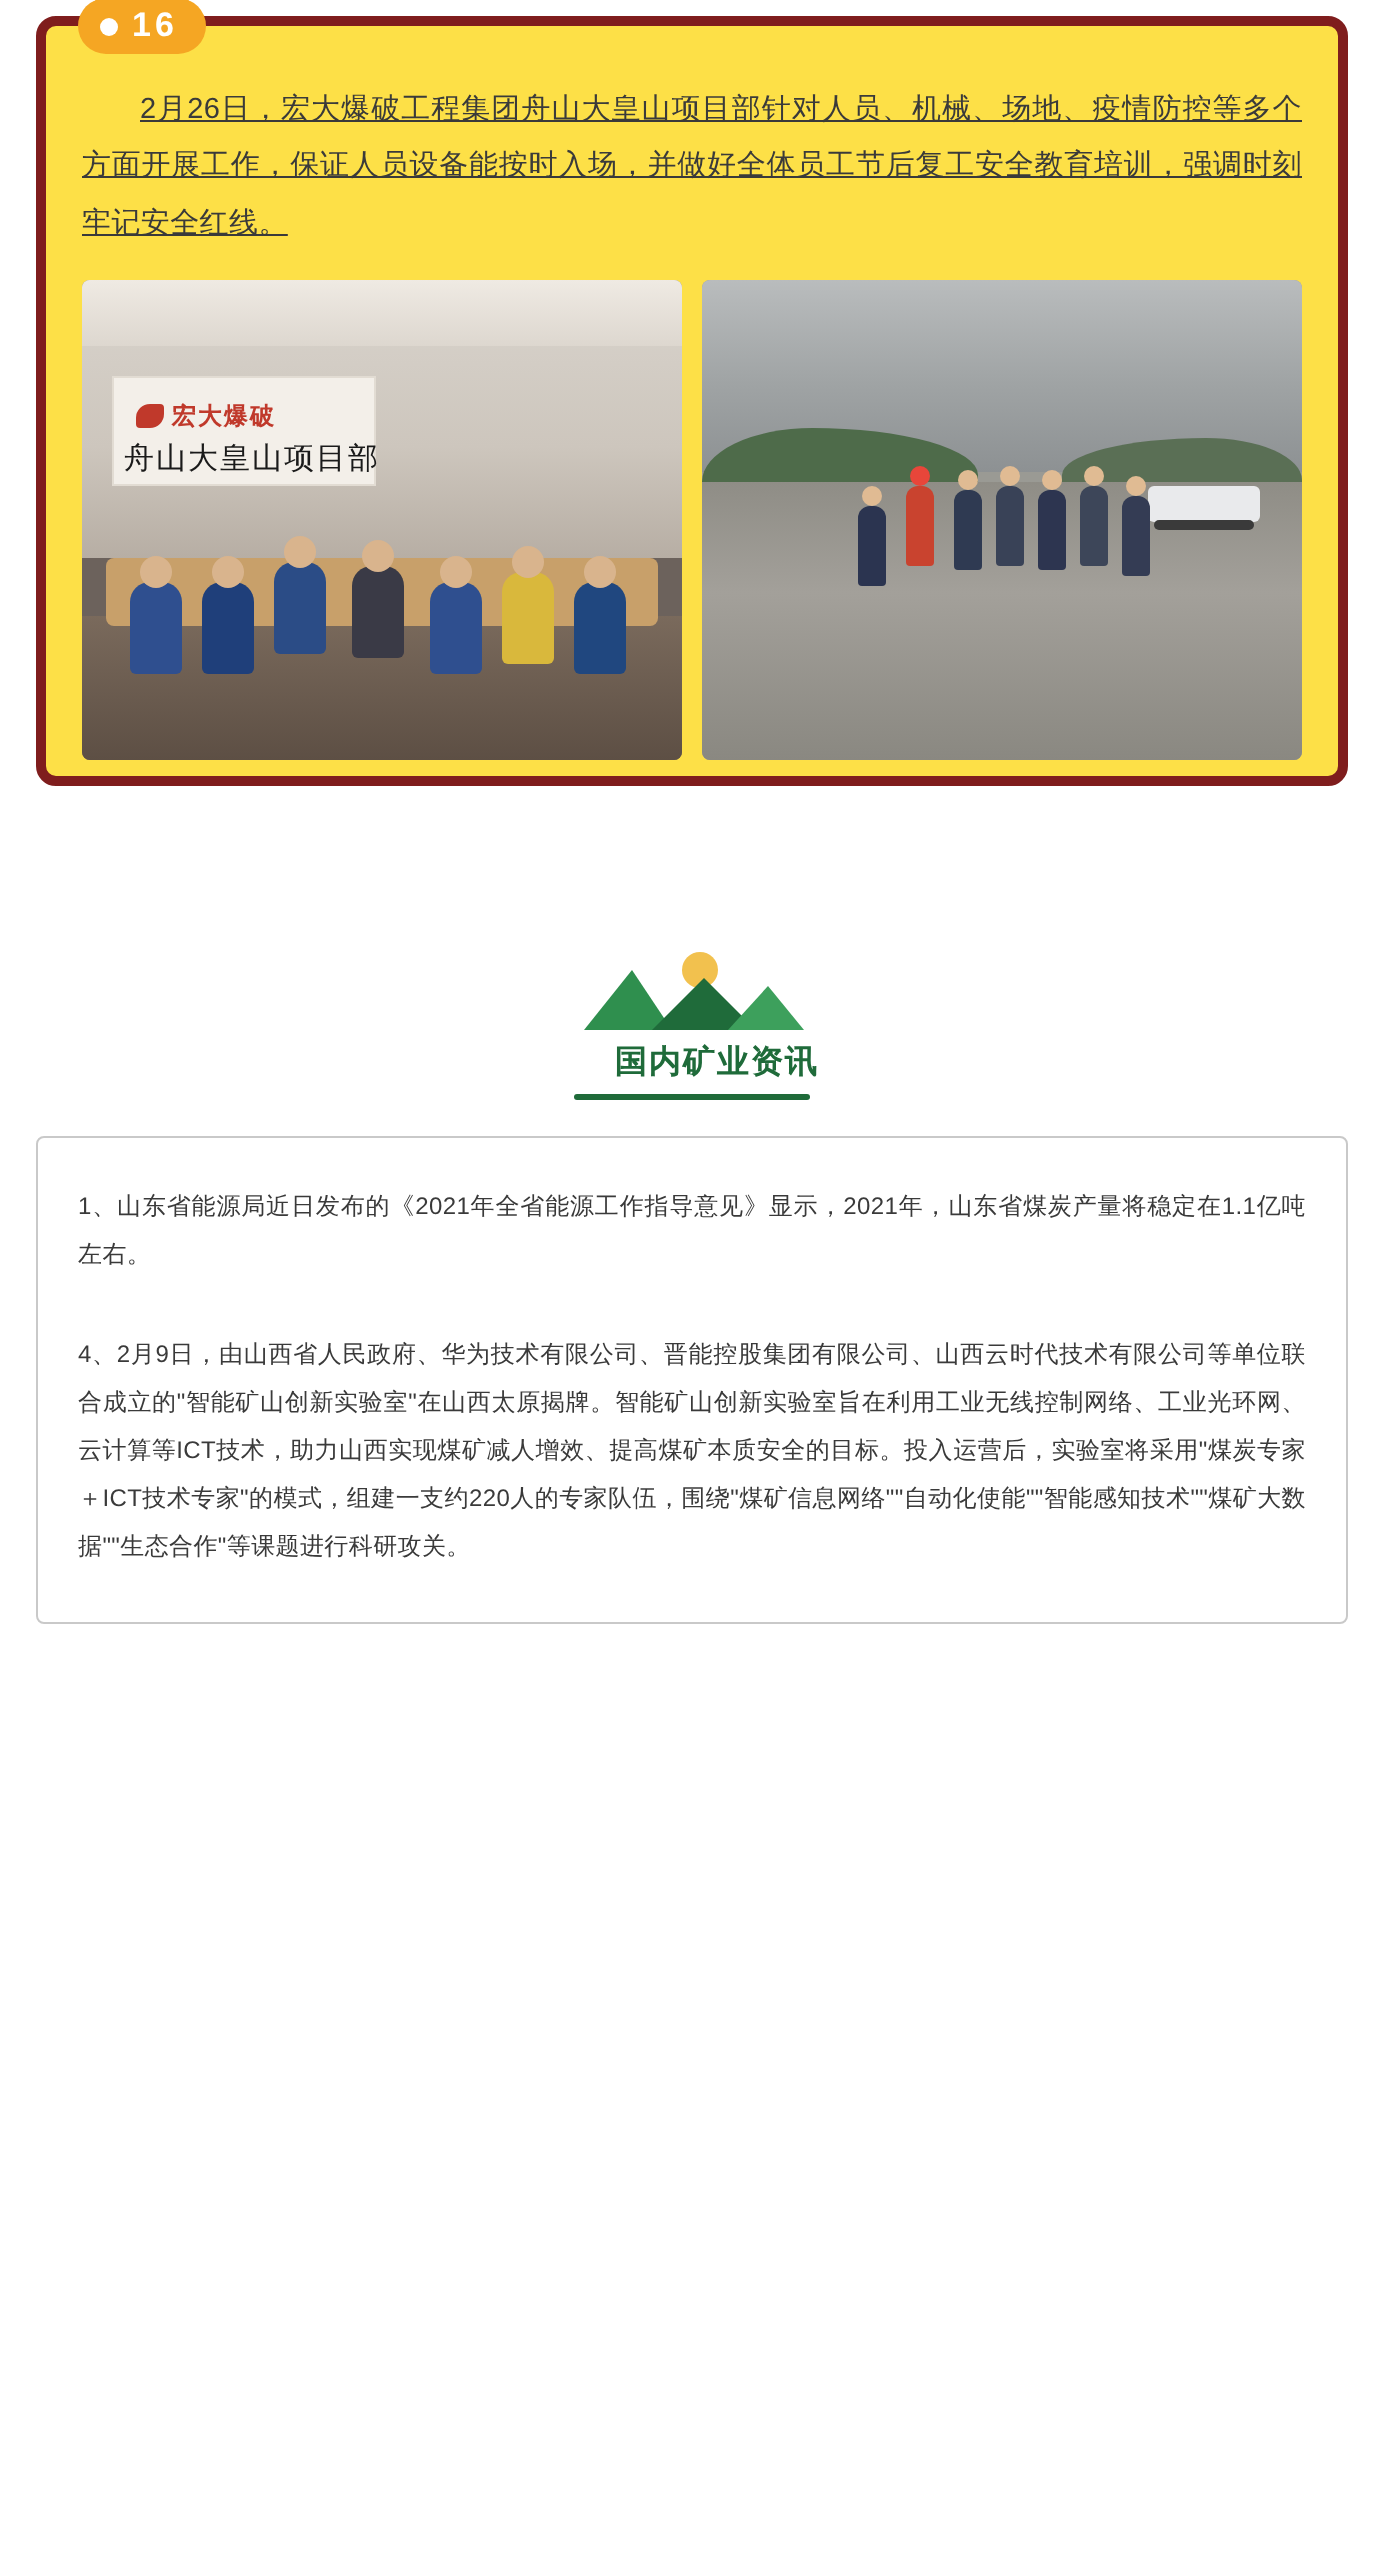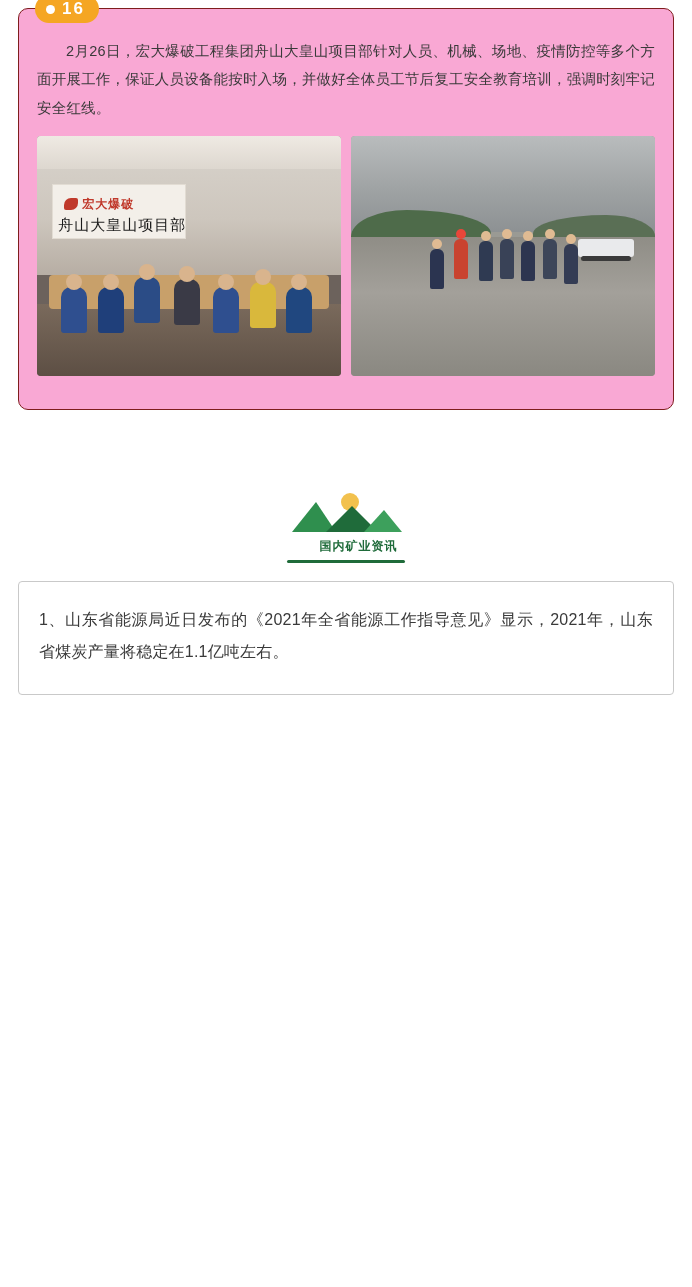--- a/index.html
+++ b/index.html
@@ -12,24 +12,24 @@
     width: 692px;
     min-height: 1287px;
     font-family: "Liberation Sans", sans-serif;
     color: #333333;
   }
 
   
   .card {
     position: relative;
     margin: 8px 18px 0 18px;
-    border: 1px solid #7f1d1d;
+    border: 5px solid #7f1d1d;
     border-radius: 10px;
-    padding: 28px 18px 33px 18px;
-    background: #f9a8d4;
+    padding: 28px 18px 8px 18px;
+    background: #fde047;
   }
   .card-badge {
     position: absolute;
     top: -14px;
     left: 16px;
     background: #f5a623;
     color: #ffffff;
     border-radius: 14px;
     height: 28px;
     min-width: 62px;
@@ -50,20 +50,21 @@
     flex: 0 0 auto;
   }
   .card-text {
     font-size: 14.5px;
     line-height: 1.95;
     color: #3a3a3a;
     text-align: justify;
     text-indent: 2em;
     margin: 0 0 14px 0;
     letter-spacing: 0.2px;
+    text-decoration: underline;
   }
 
   
   .photo-row {
     display: flex;
     gap: 10px;
   }
   .photo {
     flex: 1 1 0;
     height: 240px;
@@ -155,21 +156,21 @@
     margin-top: 78px;
     text-align: center;
   }
   .sh-icon {
     width: 120px;
     height: 46px;
     margin: 0 auto 4px auto;
     position: relative;
   }
   .sh-title {
-    font-size: 12px;
+    font-size: 16px;
     font-weight: bold;
     color: #1f6b3a;
     letter-spacing: 1px;
     margin-left: 25px;
   }
   .sh-underline {
     width: 118px;
     height: 3px;
     background: #1f6b3a;
     margin: 5px auto 0 auto;
@@ -178,21 +179,21 @@
 
   
   .news-box {
     margin: 18px 18px 20px 18px;
     border: 1px solid #c9c9c9;
     border-radius: 4px;
     padding: 22px 20px 26px 20px;
     background: #ffffff;
   }
   .news-item {
-    font-size: 16px;
+    font-size: 12px;
     line-height: 2.0;
     color: #3a3a3a;
     text-align: justify;
     margin: 0 0 26px 0;
     letter-spacing: 0.2px;
   }
   .news-item:last-child { margin-bottom: 0; }
 </style>
 </head>
 <body>
@@ -251,13 +252,14 @@
       <path d="M40 44 L66 18 L92 44 Z" fill="#1f6b3a"></path>
       <path d="M78 44 L98 22 L116 44 Z" fill="#3da05c"></path>
     </svg>
   </div>
   <div class="sh-title">国内矿业资讯</div>
   <div class="sh-underline"></div>
 </div>
 
 <div class="news-box">
   <p class="news-item">1、山东省能源局近日发布的《2021年全省能源工作指导意见》显示，2021年，山东省煤炭产量将稳定在1.1亿吨左右。</p>
+  <p class="news-item">4、2月9日，由山西省人民政府、华为技术有限公司、晋能控股集团有限公司、山西云时代技术有限公司等单位联合成立的"智能矿山创新实验室"在山西太原揭牌。智能矿山创新实验室旨在利用工业无线控制网络、工业光环网、云计算等ICT技术，助力山西实现煤矿减人增效、提高煤矿本质安全的目标。投入运营后，实验室将采用"煤炭专家＋ICT技术专家"的模式，组建一支约220人的专家队伍，围绕"煤矿信息网络""自动化使能""智能感知技术""煤矿大数据""生态合作"等课题进行科研攻关。</p>
 </div>
 
 </body></html>

